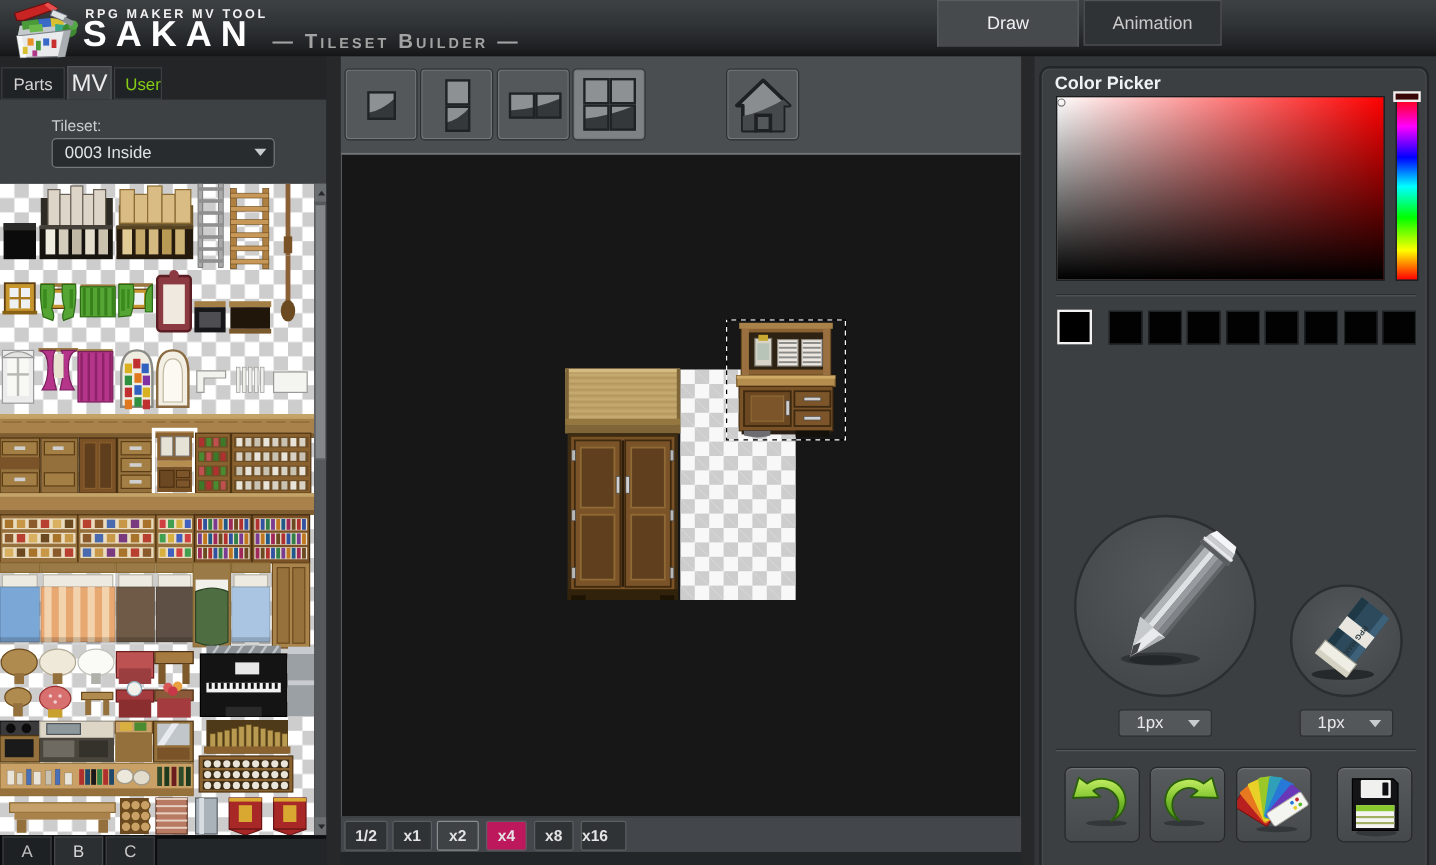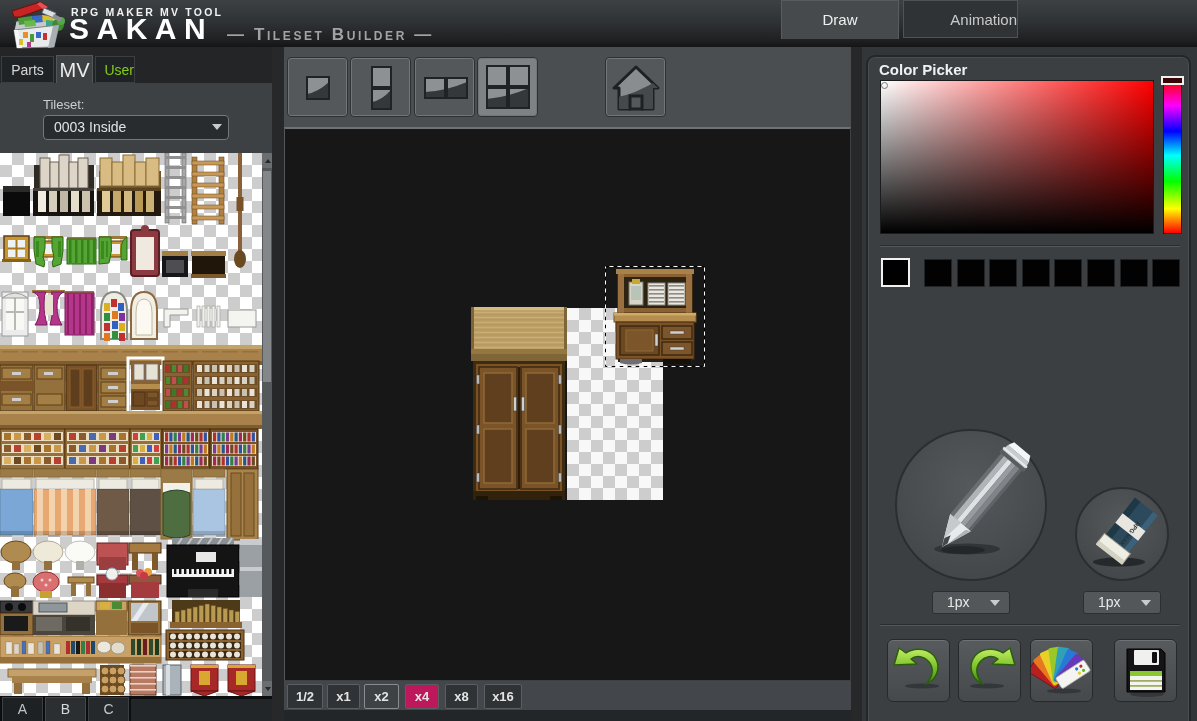--- a/index.html
+++ b/index.html
@@ -31,21 +31,21 @@
         <polygon points="36,1 44,6 40,9 33,3" fill="#e85050"></polygon>
         <polygon points="40,7 52,12 50,17 38,12" fill="#dde1e4" stroke="#667" stroke-width="0.8"></polygon>
         <polygon points="50,13 58,17 56,21 48,17" fill="#8a9094"></polygon>
       </svg>
     </div>
 <div class="abs" style="left:71px;top:6px;font-size:10.5px;font-weight:bold;letter-spacing:2.2px;color:#f2f2f2">RPG MAKER MV TOOL</div>
 <div class="abs" style="left:69px;top:12px;font-size:30px;font-weight:bold;letter-spacing:7.5px;color:#ffffff">SAKAN</div>
 <div class="abs" style="left:227px;top:25px;font-size:17px;font-weight:bold;letter-spacing:2.6px;color:#a3a3a3;font-variant:small-caps">—&nbsp;Tileset Builder&nbsp;—</div>
 
 <div class="abs" style="left:781px;top:0;width:118px;height:39px;background:#474a4d;border:1px solid #595c5f;border-bottom:none;color:#f0f0f0;font-size:15px;text-align:center;line-height:38px">Draw</div>
-<div class="abs" style="left:903px;top:0;width:115px;height:38px;background:#303335;border:1px solid #505355;color:#c9c9c9;font-size:15px;text-align:right;line-height:37px">Animation</div>
+<div class="abs" style="left:903px;top:0;width:115px;height:38px;background:#303335;border:1px solid #505355;color:#c9c9c9;font-size:15px;text-align:center;line-height:37px">Animation</div>
 
 <div class="abs" style="left:0;top:47px;width:272px;height:674px;background:#232527"></div>
 <div class="abs" style="left:1px;top:56px;width:53px;height:27px;background:#202325;border:1px solid #3c3f41;color:#d4d4d4;font-size:14px;text-align:center;line-height:26px">Parts</div>
 <div class="abs" style="left:56px;top:55px;width:37px;height:28px;background:#3e4143;border:1px solid #54575a;border-bottom:none;color:#ececec;font-size:20px;text-align:center;line-height:28px">MV</div>
 <div class="abs" style="left:95px;top:56px;width:40px;height:27px;background:#202325;border:1px solid #3c3f41;color:#84cc16;font-size:14px;text-align:right;line-height:26px">User</div>
 <div class="abs" style="left:0;top:83px;width:272px;height:70px;background:#3e4143"></div>
 <div class="abs" style="left:43px;top:97px;font-size:13px;font-weight:normal;color:#c9ced1">Tileset:</div>
 <div class="abs" style="left:43px;top:115px;width:186px;height:25px;background:#292c2e;border:1px solid #75797d;border-radius:4px;color:#dfe3e6;font-size:14px;line-height:23px;padding-left:10px">0003 Inside</div>
 <div class="abs" style="left:212px;top:124px;width:0;height:0;border-left:5px solid transparent;border-right:5px solid transparent;border-top:6px solid #c8cccf"></div>
 <div class="abs" style="left:0;top:0">
@@ -784,21 +784,21 @@
       <path d="M15 93 l22 0 l0 4 q-11 3 -22 0 Z" fill="#6e6e72"></path>
       <path d="M58 93 l28 0 l0 5 l-28 0 Z" fill="#14100a"></path>
       <rect x="0.5" y="0.5" width="99" height="100" fill="none" stroke="#000" stroke-width="1" stroke-dasharray="4 4"></rect>
       <rect x="0.5" y="0.5" width="99" height="100" fill="none" stroke="#fff" stroke-width="1" stroke-dasharray="4 4" stroke-dashoffset="4"></rect>
     </svg>
 <div class="abs" style="left:287px;top:684px;width:36px;height:25px;background:#303336;border:1px solid #5c5f62;border-radius:2px;color:#e4e4e4;font-size:13px;font-weight:bold;text-align:center;line-height:23px">1/2</div>
 <div class="abs" style="left:327px;top:684px;width:33px;height:25px;background:#303336;border:1px solid #5c5f62;border-radius:2px;color:#e4e4e4;font-size:13px;font-weight:bold;text-align:center;line-height:23px">x1</div>
 <div class="abs" style="left:364px;top:684px;width:35px;height:25px;background:#3e4245;border:1px solid #8a8d90;border-radius:2px;color:#e4e4e4;font-size:13px;font-weight:bold;text-align:center;line-height:23px">x2</div>
 <div class="abs" style="left:405px;top:684px;width:34px;height:25px;background:#be185d;border:1px solid #5c5f62;border-radius:2px;color:#e4e4e4;font-size:13px;font-weight:bold;text-align:center;line-height:23px">x4</div>
 <div class="abs" style="left:445px;top:684px;width:33px;height:25px;background:#303336;border:1px solid #5c5f62;border-radius:2px;color:#e4e4e4;font-size:13px;font-weight:bold;text-align:center;line-height:23px">x8</div>
-<div class="abs" style="left:484px;top:684px;width:38px;height:25px;background:#303336;border:1px solid #5c5f62;border-radius:2px;color:#e4e4e4;font-size:13px;font-weight:bold;text-align:center;line-height:23px">x16</div>
+<div class="abs" style="left:484px;top:684px;width:38px;height:25px;background:#303336;border:1px solid #5c5f62;border-radius:2px;color:#e4e4e4;font-size:13px;font-weight:bold;text-align:left;line-height:23px">x16</div>
 
 <div class="abs" style="left:862px;top:47px;width:335px;height:674px;background:#333639"></div>
 <div class="abs" style="left:866px;top:55px;width:325px;height:680px;background:#3c3f41;border:2px solid #24272a;border-radius:9px;box-shadow:inset 0 0 0 1px #494d50"></div>
 <div class="abs" style="left:879px;top:61px;font-size:15px;font-weight:bold;color:#eef2f4">Color Picker</div>
 <div class="abs" style="left:880px;top:80px;width:274px;height:154px;border:1px solid #191b1d;background:linear-gradient(to bottom,rgba(0,0,0,0),#000),linear-gradient(to right,#fff,#f00)"></div>
 <div class="abs" style="left:881px;top:82px;width:7px;height:7px;border:1.5px solid #777;border-radius:50%"></div>
 <div class="abs" style="left:1163px;top:80px;width:19px;height:154px;border:1px solid #191b1d;background:linear-gradient(to bottom,#f00 0%,#f0f 16%,#00f 33%,#0ff 49%,#0f0 66%,#ff0 84%,#f00 100%)"></div>
 <div class="abs" style="left:1161px;top:76px;width:23px;height:9px;background:#3a0505;border:2px solid #f0f0f0"></div>
 <div class="abs" style="left:880px;top:245px;width:300px;height:0;border-top:1px solid #2a2d2f;border-bottom:1px solid #54575a"></div>
 <div class="abs" style="left:881px;top:258px;width:29px;height:29px;background:#000;border:2px solid #f2f2f2"></div>

